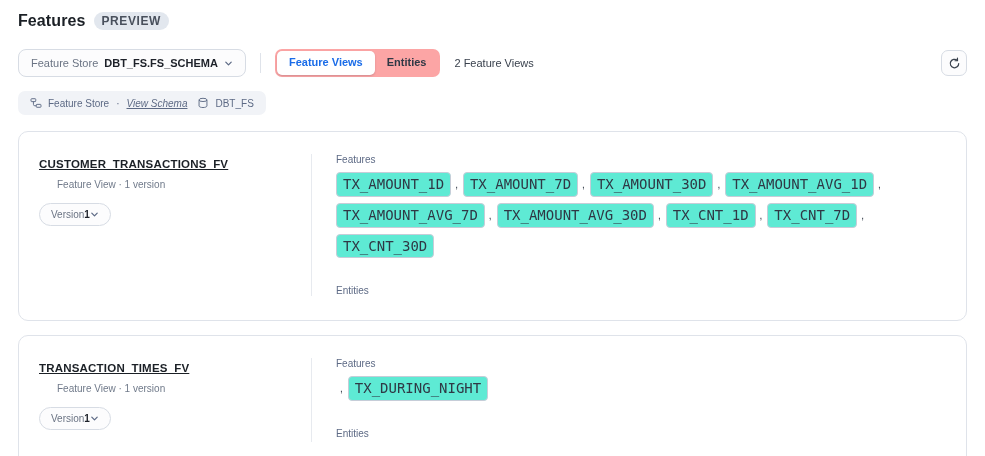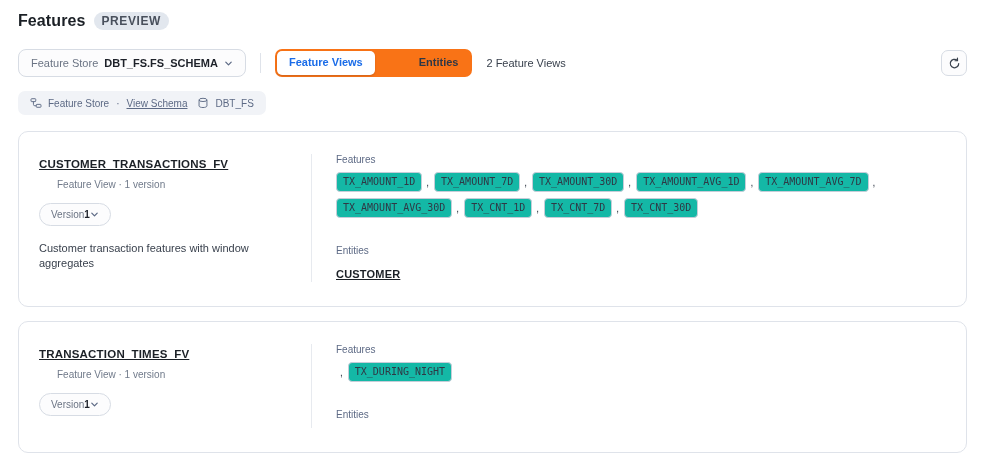--- a/index.html
+++ b/index.html
@@ -14,54 +14,54 @@
     letter-spacing: .6px; padding: 3px 8px; border-radius: 999px; line-height: 1; }
 
   
   .toolbar { display: flex; align-items: center; margin-top: 19px; }
   .store-select { display: inline-flex; align-items: center; gap: 6px; height: 28px;
     border: 1px solid #d7dce4; border-radius: 8px; background: #fcfcfd; padding: 0 12px; cursor: pointer; }
   .store-select .label { font-size: 11px; color: #6b7484; }
   .store-select .value { font-size: 11px; font-weight: bold; color: #1d2129; text-align: center; }
   .chev { width: 9px; height: 9px; display: inline-block; }
   .v-divider { width: 1px; height: 20px; background: #dfe3ea; margin: 0 14px; }
-  .segmented { display: inline-flex; align-items: center; background: #f97316; border-radius: 7px; padding: 2px; gap: 32px; }
+  .segmented { display: inline-flex; align-items: center; background: #fca5a5; border-radius: 7px; padding: 2px; }
   .segment { font-size: 11px; font-weight: bold; color: #2f3845; padding: 5px 12px;
     border-radius: 5px; cursor: pointer; line-height: 1.2; }
   .segment.active { background: #ffffff; color: #1a6ce8; box-shadow: 0 1px 2px rgba(20,30,50,.18); }
   .result-count { font-size: 11px; color: #39414d; margin-left: 14px; }
   .refresh-btn { margin-left: auto; width: 26px; height: 26px; display: flex; align-items: center;
     justify-content: center; border: 1px solid #d7dce4; border-radius: 7px; background: #fcfcfd; cursor: pointer; }
 
   
   .breadcrumb { display: inline-flex; align-items: center; gap: 6px; margin-top: 14px;
     background: #f1f3f7; border-radius: 7px; padding: 6px 12px; font-size: 10px; color: #5d6a85; }
-  .breadcrumb .link { color: #5d6a85; text-decoration: underline; cursor: pointer; }
+  .breadcrumb .link { color: #5d6a85; text-decoration: underline; cursor: pointer; font-style: italic; }
   .breadcrumb .sep { margin: 0 1px; }
   .bc-icon { width: 12px; height: 12px; display: inline-block; }
 
   
   .cards { margin-top: 16px; }
   .card { display: flex; border: 1px solid #dfe3ea; border-radius: 10px; background: #ffffff;
     margin-bottom: 14px; }
   .card-left { width: 292px; flex: 0 0 292px; padding: 22px 20px 24px 20px; }
   .card-title { font-size: 11.5px; font-weight: bold; color: #1b2026; text-decoration: underline;
     letter-spacing: .2px; cursor: pointer; display: inline-block; }
   .card-subtitle { font-size: 10px; color: #707a8a; margin-top: 7px; padding-left: 18px; }
   .version-pill { display: inline-flex; align-items: center; gap: 0; margin-top: 13px;
     border: 1px solid #d7dce4; border-radius: 999px; padding: 5px 11px; background: #fcfcfd; cursor: pointer; }
   .version-pill .label { font-size: 10px; color: #6b7484; }
   .version-pill .value { font-size: 10px; font-weight: bold; color: #1d2129; }
   .card-desc { font-size: 11px; color: #39414d; margin-top: 15px; line-height: 1.35; max-width: 245px; }
   .card-divider { width: 1px; background: #e7eaef; margin: 22px 0 24px 0; }
   .card-right { flex: 1; padding: 22px 24px 24px 24px; }
   .section-label { font-size: 10px; color: #5d6a85; }
   .chip-row { display: flex; flex-wrap: wrap; align-items: center; row-gap: 6px; margin-top: 7px; max-width: 610px; }
-  .chip { font-family: "DejaVu Sans Mono", monospace; font-size: 10px; color: #2f3845;
-    background: #14b8a6; border: 1px solid #c6cdd8; border-radius: 4px; padding: 3px 6px; line-height: 1.2; }
+  .chip { font-family: "DejaVu Sans Mono", monospace; font-size: 14px; color: #2f3845;
+    background: #5eead4; border: 1px solid #c6cdd8; border-radius: 4px; padding: 3px 6px; line-height: 1.2; }
   .chip-comma { font-size: 10px; color: #2f3845; margin: 0 5px 0 4px; }
   .entities-block { margin-top: 27px; }
   .entity-links { margin-top: 8px; }
   .entity-link { font-size: 11px; font-weight: bold; color: #1b2026; text-decoration: underline;
     letter-spacing: .2px; cursor: pointer; display: inline-block; margin-right: 12px; }
   .card:nth-child(1) { min-height: 155px; margin-top: 8px; }
   .card:nth-child(2) { min-height: 132px; }
 </style>
 </head>
 <body>
@@ -121,21 +121,20 @@
       <div class="card-left">
         <a class="card-title">CUSTOMER_TRANSACTIONS_FV</a>
         <div class="card-subtitle">Feature View · 1 version</div>
         <div class="version-pill">
           <span class="label">Version</span>
           <span class="value">1</span>
           <svg class="chev" viewBox="0 0 10 10">
             <polyline points="2,3.5 5,6.5 8,3.5" fill="none" stroke="#5d6a85" stroke-width="1.4" stroke-linecap="round" stroke-linejoin="round"></polyline>
           </svg>
         </div>
-        <div class="card-desc">Customer transaction features with window aggregates</div>
       </div>
       <div class="card-divider"></div>
       <div class="card-right">
         <div class="section-label">Features</div>
         <div class="chip-row">
             <span class="chip">TX_AMOUNT_1D</span>
             <span class="chip-comma">,</span>
             <span class="chip">TX_AMOUNT_7D</span>
             <span class="chip-comma">,</span>
             <span class="chip">TX_AMOUNT_30D</span>
@@ -147,21 +146,20 @@
             <span class="chip">TX_AMOUNT_AVG_30D</span>
             <span class="chip-comma">,</span>
             <span class="chip">TX_CNT_1D</span>
             <span class="chip-comma">,</span>
             <span class="chip">TX_CNT_7D</span>
             <span class="chip-comma">,</span>
             <span class="chip">TX_CNT_30D</span>
           </div>
         <div class="entities-block">
           <div class="section-label">Entities</div>
-          <div class="entity-links"><a class="entity-link">CUSTOMER</a></div>
         </div>
       </div>
     </div>
 
     <div class="card">
       <div class="card-left">
         <a class="card-title">TRANSACTION_TIMES_FV</a>
         <div class="card-subtitle">Feature View · 1 version</div>
         <div class="version-pill">
           <span class="label">Version</span>

